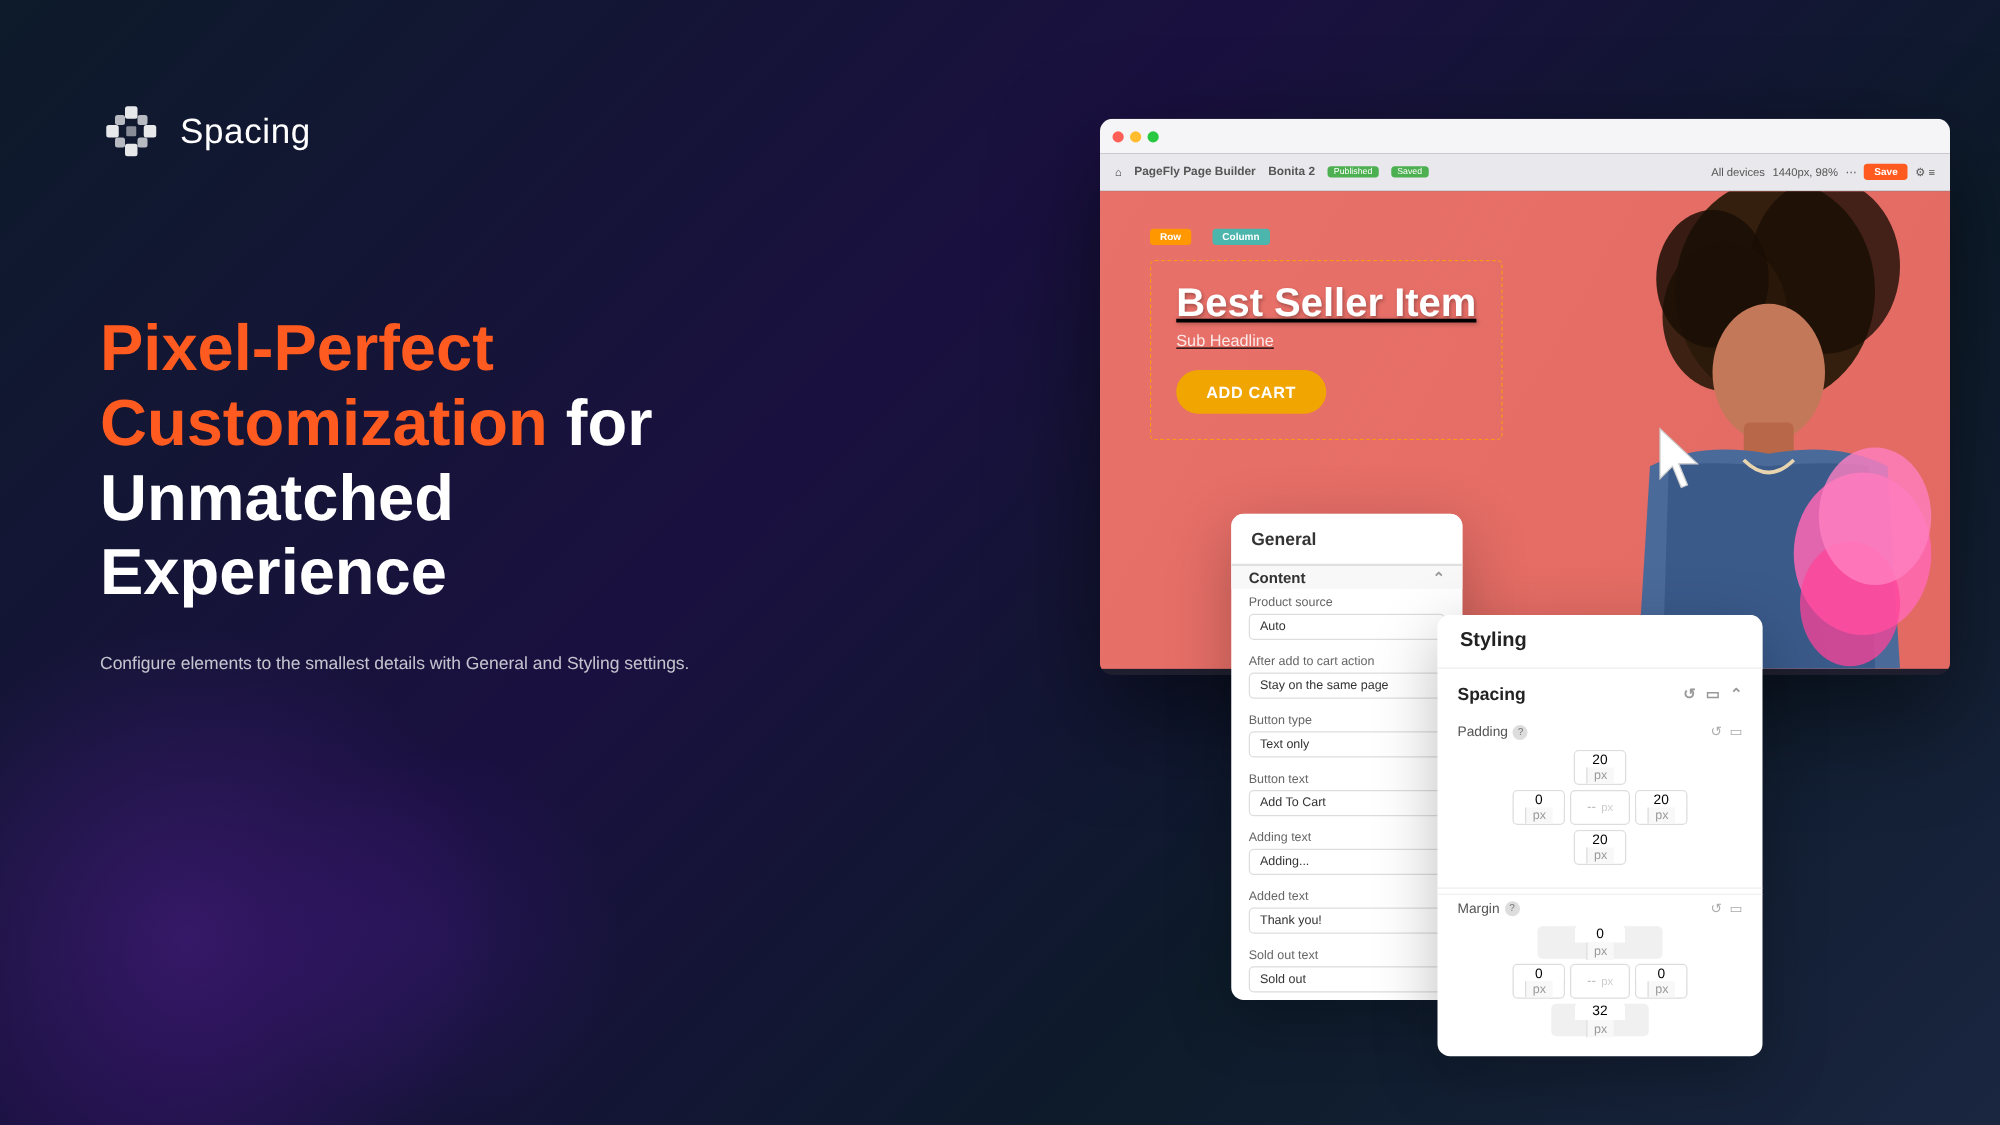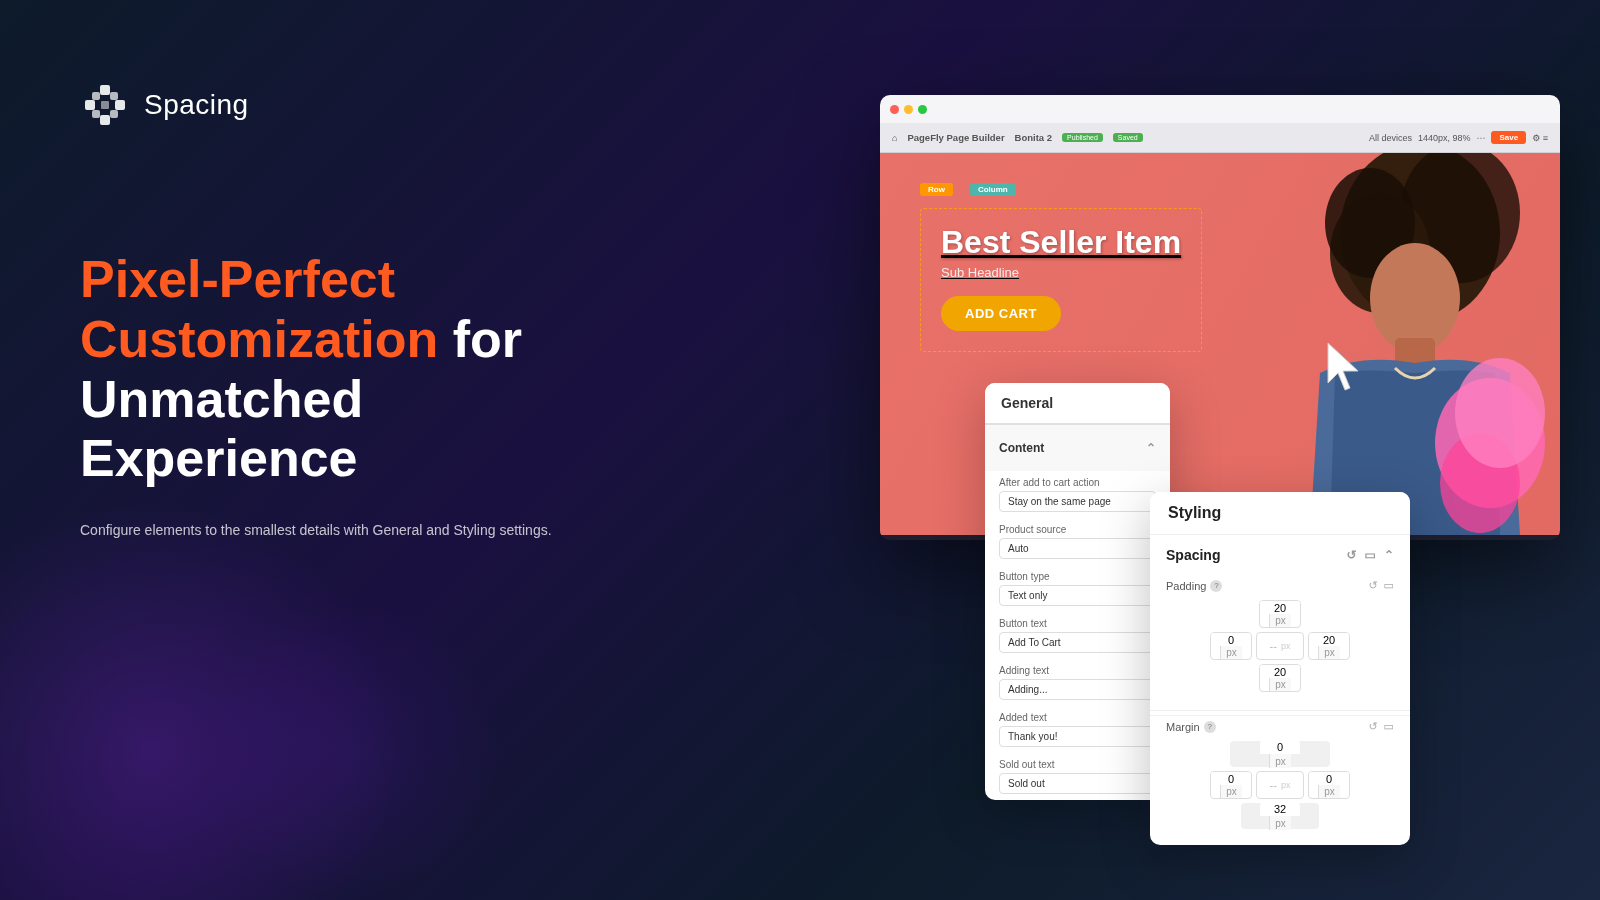--- a/index.html
+++ b/index.html
@@ -273,21 +273,21 @@
       font-size: 14px;
       font-weight: 600;
       color: #333;
       border-bottom: 2px solid #e0e0e0;
     }
 
     .panel-section-header {
       display: flex;
       justify-content: space-between;
       align-items: center;
-      padding: 16px 14px;
+      padding: 2px 14px;
       background: #f8f8f8;
       font-size: 12px;
       font-weight: 600;
       color: #333;
     }
 
     .panel-field {
       padding: 6px 14px;
     }
 
@@ -556,33 +556,33 @@
 
 <div class="general-panel">
   <div class="general-tab">General</div>
 
   <div class="panel-section-header">
     <span>Content</span>
     <span style="font-size:12px;color:#999;">⌃</span>
   </div>
 
   <div class="panel-field">
+    <div class="panel-label">Product source</div>
+    <div class="panel-select-wrapper">
+      <select class="panel-select">
+        <option>Auto</option>
+      </select>
+    </div>
+  </div>
+
+  <div class="panel-field">
     <div class="panel-label">After add to cart action</div>
     <div class="panel-select-wrapper">
       <select class="panel-select">
         <option>Stay on the same page</option>
-      </select>
-    </div>
-  </div>
-
-  <div class="panel-field">
-    <div class="panel-label">Product source</div>
-    <div class="panel-select-wrapper">
-      <select class="panel-select">
-        <option>Auto</option>
       </select>
     </div>
   </div>
 
   <div class="panel-field">
     <div class="panel-label">Button type</div>
     <div class="panel-select-wrapper">
       <select class="panel-select">
         <option>Text only</option>
       </select>

